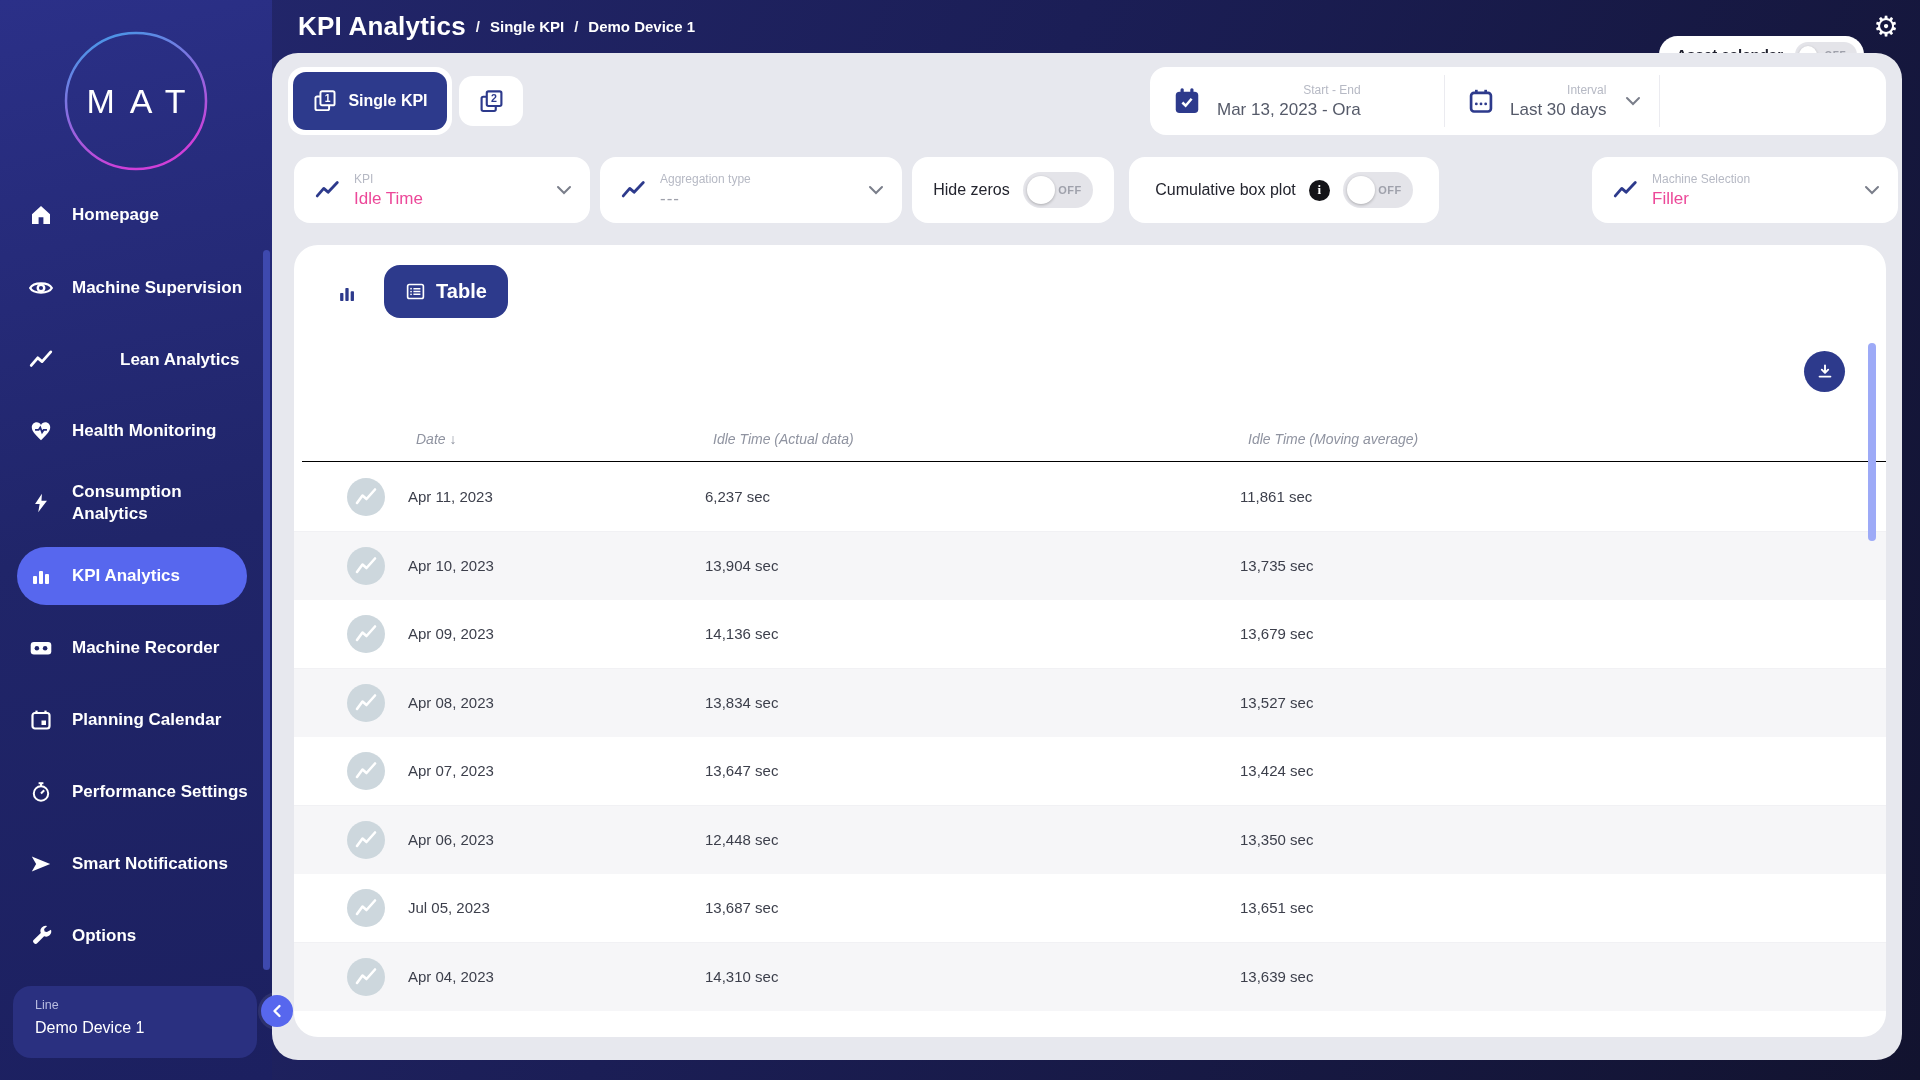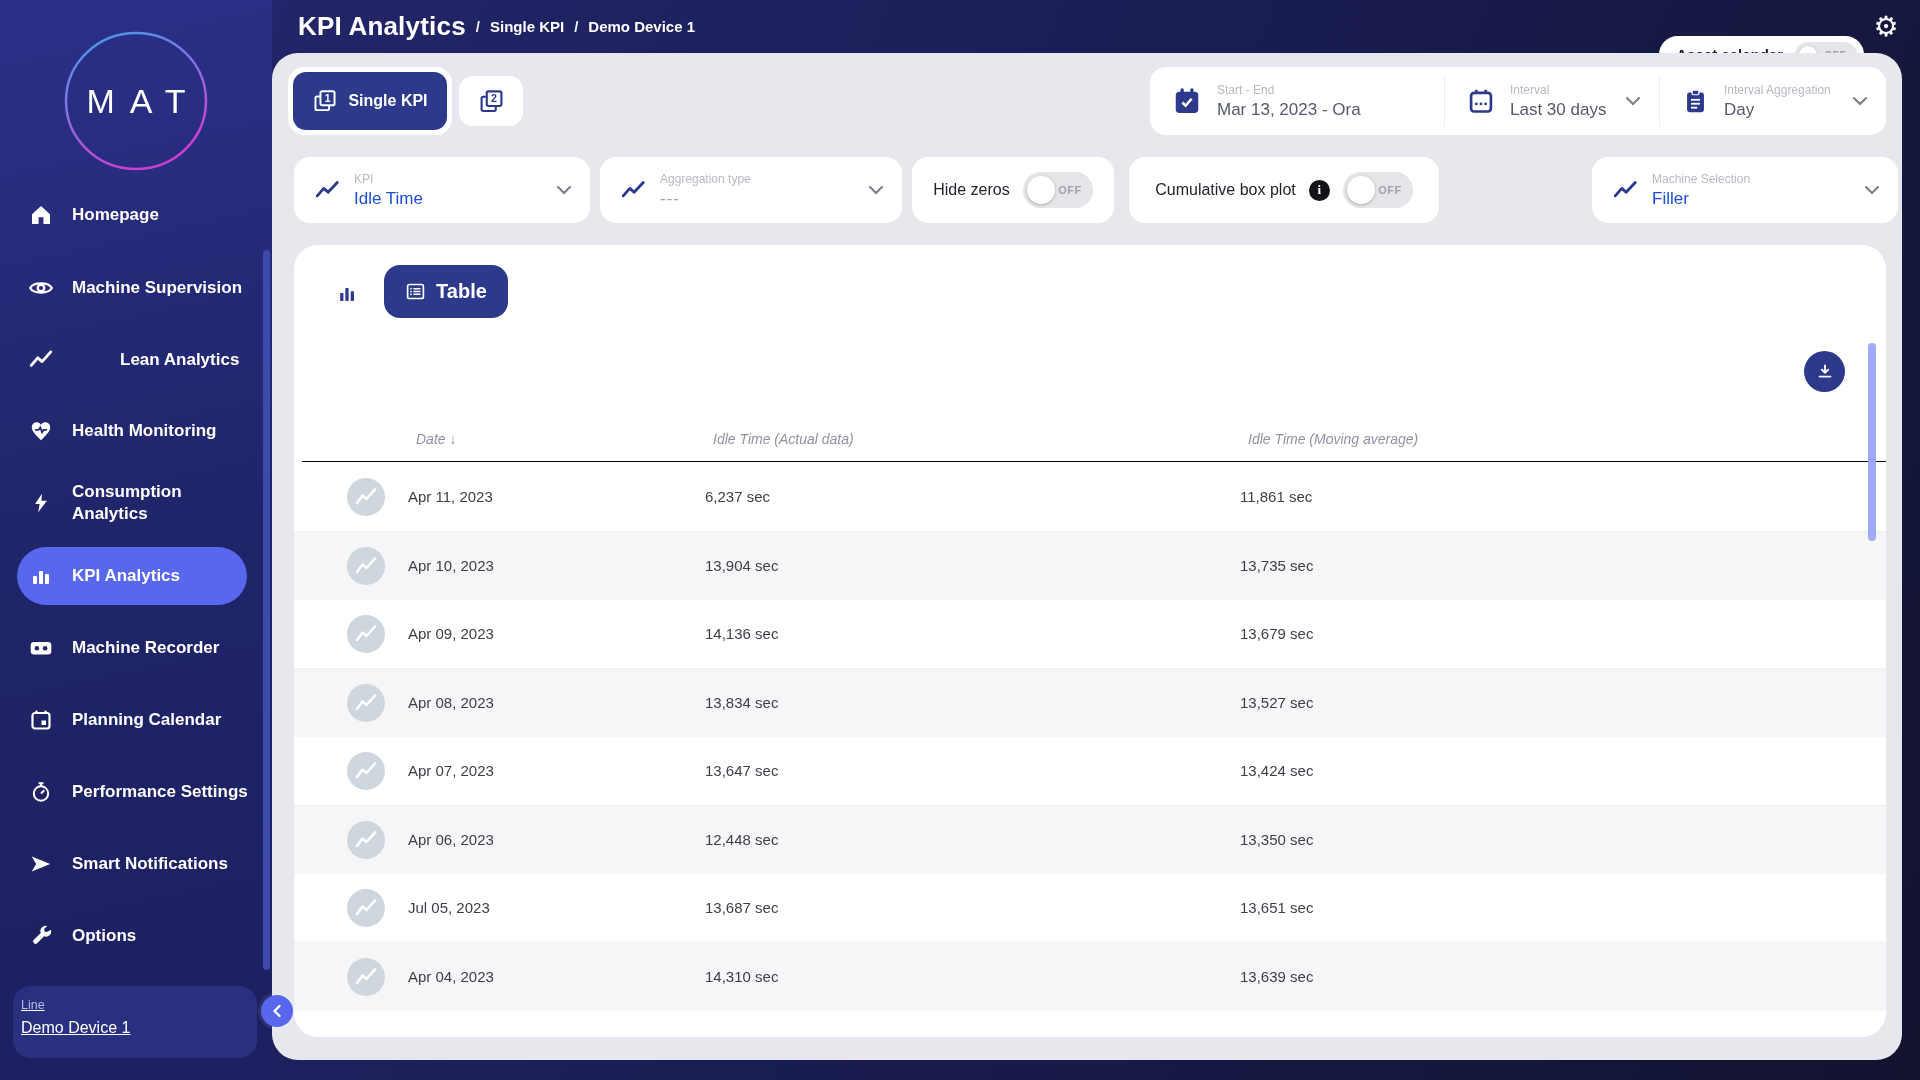--- a/index.html
+++ b/index.html
@@ -39,50 +39,50 @@
   .logo svg { position:absolute; inset:0; }
   .logo .mat { position:absolute; inset:0; display:flex; align-items:center; justify-content:center;
     font-size:34px; font-weight:400; letter-spacing:15px; text-indent:15px; color:#fff; }
   .nav-item { position:absolute; left:0; width:272px; display:flex; align-items:center; cursor:pointer; }
   .nav-item .nico { position:absolute; left:28px; width:26px; height:26px; display:flex; align-items:center; justify-content:center; }
   .nav-item .nlabel { margin-left:72px; width:178px; font-size:17px; font-weight:bold; line-height:1.3; color:#fff; }
   .nav-item.active { left:17px; width:230px; height:58px; background:#5767ee; border-radius:29px; }
   .nav-item.active .nico { left:11px; }
   .nav-item.active .nlabel { margin-left:55px; }
   .device-card { position:absolute; left:13px; top:986px; width:244px; height:72px; background:#2a3080;
-    border-radius:18px; padding:12px 8px; z-index:6;text-decoration:underline; }
+    border-radius:18px; padding:12px 22px; z-index:6; }
   .device-card .dlabel { font-size:12.5px; color:#b9bde0; }
   .device-card .dvalue { font-size:16px; color:#fff; margin-top:7px; }
   .collapse-btn { position:absolute; left:261px; top:995px; width:32px; height:32px; border-radius:50%;
     background:#5767ee; display:flex; align-items:center; justify-content:center; z-index:7;
     box-shadow:0 0 0 3px rgba(255,255,255,.08); }
   
   .panel { position:absolute; left:272px; top:53px; width:1630px; height:1007px; background:#e7e8ee;
     border-radius:26px; z-index:2; }
   .card { position:absolute; background:#fff; border-radius:16px; }
   
   .mode-card { left:16px; top:14px; width:164px; height:68px; padding:5px; }
   .mode-btn { width:100%; height:100%; background:#2d3a8c; border-radius:13px; display:flex; align-items:center;
     justify-content:center; gap:10px; }
   .mode-btn .mlabel { color:#fff; font-size:16px; font-weight:bold; }
   .mode2 { left:187px; top:23px; width:64px; height:50px; border-radius:14px; display:flex; align-items:center; justify-content:center; }
   
-  .sel-card { left:878px; top:14px; width:736px; height:68px; display:flex; align-items:center; }
+  .sel-card { left:878px; top:14px; width:736px; height:68px; display:flex; align-items:center;text-align:right; }
   .sel { display:flex; align-items:center; gap:15px; height:100%; padding-left:22px; position:relative; }
   .sel .col { display:flex; flex-direction:column; gap:3px; }
   .sel .slabel { font-size:12px; color:#b6b9c4; }
   .sel .svalue { font-size:17px; color:#555a69; }
   .vdiv { width:1px; height:52px; background:#ebebf0; }
   .chev { margin-left:auto; margin-right:18px; flex:none; }
   
   .f2 { top:104px; height:66px; display:flex; align-items:center; }
   .fsel { padding-left:20px; gap:14px; display:flex; align-items:center; width:100%; }
   .fsel .col { display:flex; flex-direction:column; gap:3px; }
   .fsel .slabel { font-size:12px; color:#b6b9c4; }
-  .fsel .svalue { font-size:17px; color:#1d4ed8; }
+  .fsel .svalue { font-size:17px; color:#ec4899; }
   .fsel .svalue.placeholder { color:#9fa1ab; letter-spacing:1px; }
   .tgl-card { justify-content:center; gap:13px; padding:0 16px; }
   .tgl-card .tlabel { font-size:16px; color:#23242e; }
   .info-dot { width:21px; height:21px; border-radius:50%; background:#141418; color:#fff; font-size:13px;
     font-weight:bold; display:flex; align-items:center; justify-content:center; font-family:"Liberation Serif",serif; }
   
   .table-card { left:22px; top:192px; width:1592px; height:792px; border-radius:24px; overflow:hidden; }
   .chart-btn { position:absolute; left:36px; top:32px; width:34px; height:34px; display:flex; align-items:center; justify-content:center; }
   .table-btn { position:absolute; left:90px; top:20px; width:124px; height:53px; border-radius:16px; background:#2d3a8c;
     display:flex; align-items:center; justify-content:center; gap:10px; }
@@ -303,36 +303,20 @@
         </svg>
       <span class="col">
         <span class="slabel">Interval</span>
         <span class="svalue">Last 30 days</span>
       </span>
       <svg class="chev" width="16" height="10" viewBox="0 0 16 10">
         <polyline points="2,2 8,8 14,2" fill="none" stroke="#7a7e8a" stroke-width="2" stroke-linecap="round"></polyline>
         </svg>
     </div>
     <div class="vdiv"></div>
-    <div class="sel" style="flex:1;">
-      <svg width="27" height="27" viewBox="0 0 24 24">
-        <rect x="4.5" y="4" width="15" height="17.5" rx="2.2" fill="#2d3a8c"></rect>
-        <rect x="9" y="1.8" width="6" height="4.2" rx="1.2" fill="#2d3a8c" stroke="#fff" stroke-width="1.1"></rect>
-        <line x1="8" y1="10.5" x2="16" y2="10.5" stroke="#fff" stroke-width="1.6"></line>
-        <line x1="8" y1="14" x2="16" y2="14" stroke="#fff" stroke-width="1.6"></line>
-        <line x1="8" y1="17.5" x2="13.5" y2="17.5" stroke="#fff" stroke-width="1.6"></line>
-        </svg>
-      <span class="col">
-        <span class="slabel">Interval Aggregation</span>
-        <span class="svalue">Day</span>
-      </span>
-      <svg class="chev" width="16" height="10" viewBox="0 0 16 10">
-        <polyline points="2,2 8,8 14,2" fill="none" stroke="#7a7e8a" stroke-width="2" stroke-linecap="round"></polyline>
-        </svg>
-    </div>
   </div>
 
   <div class="card f2" style="left:22px;width:296px;">
     <div class="fsel">
       <svg width="26" height="26" viewBox="0 0 24 24">
         <polyline points="3,17.5 9,10.5 13,14 21.5,5" fill="none" stroke="#2d3a8c" stroke-width="2.6" stroke-linecap="round" stroke-linejoin="round"></polyline>
         </svg>
       <span class="col">
         <span class="slabel">KPI</span>
         <span class="svalue">Idle Time</span>

